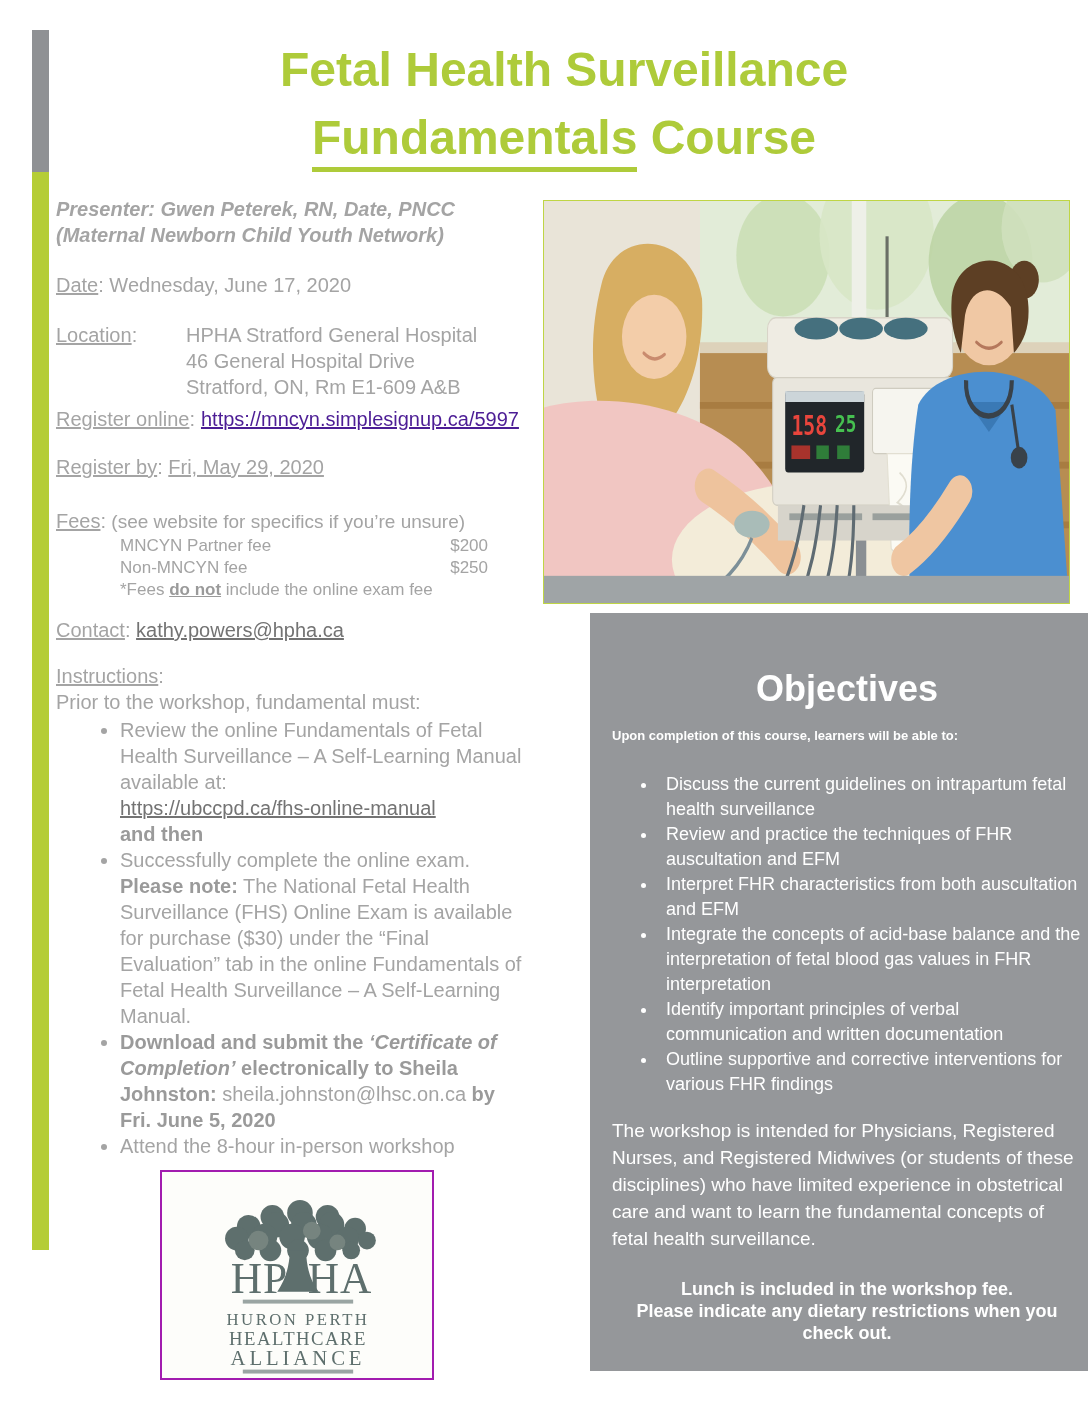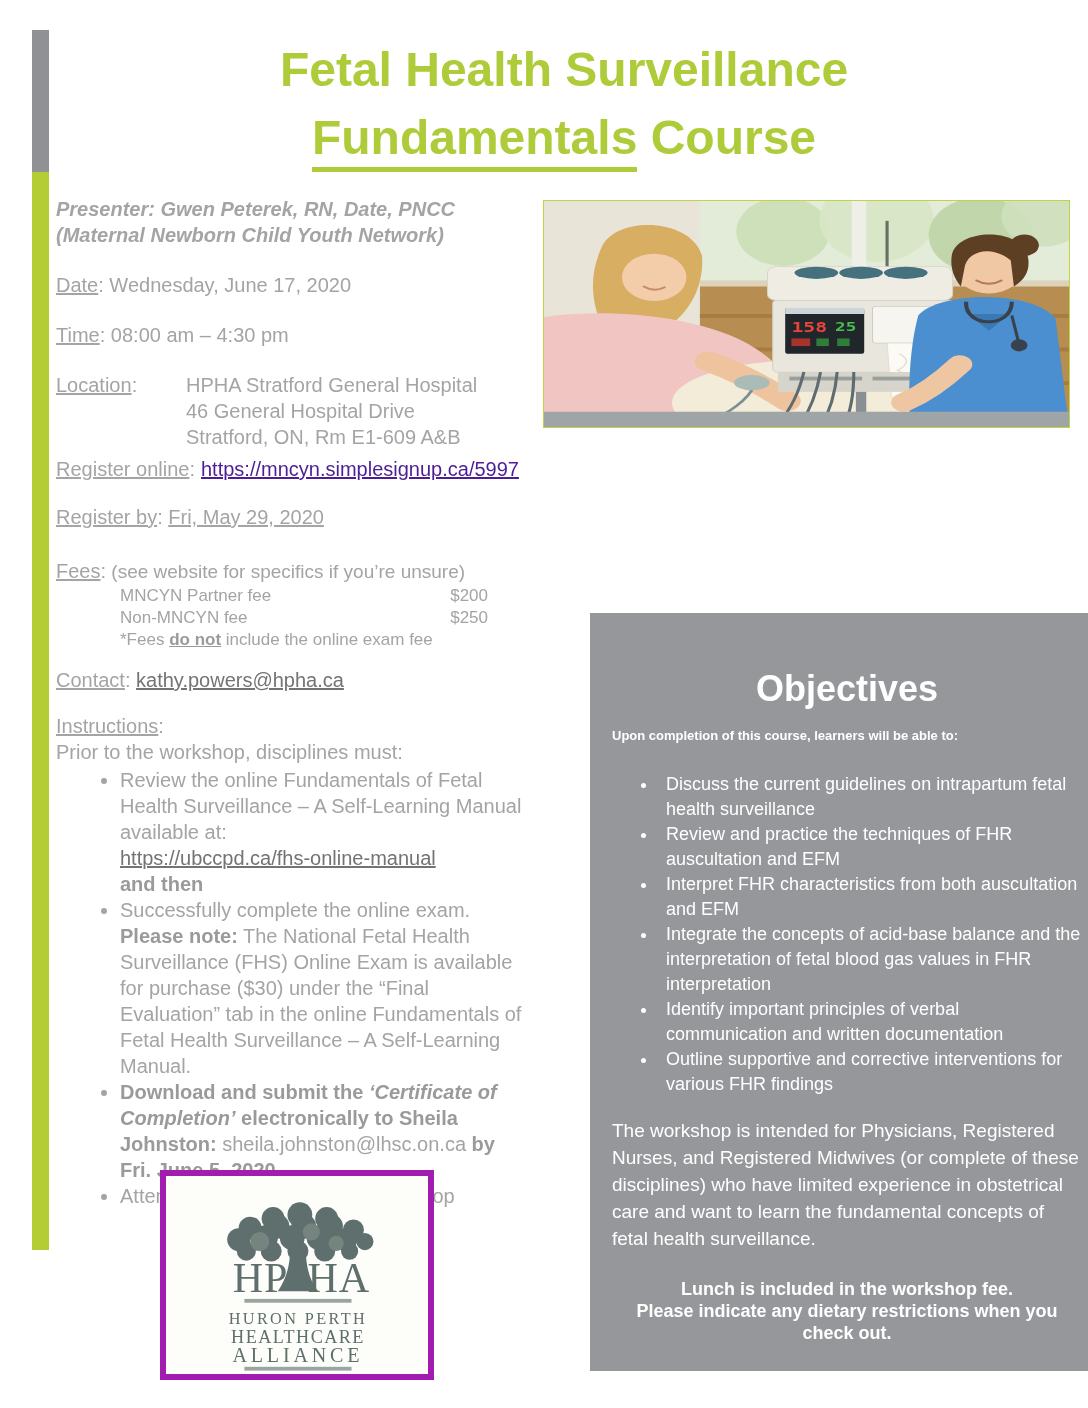--- a/index.html
+++ b/index.html
@@ -35,37 +35,37 @@
   .fees-rows{margin-left:64px;width:368px;font-size:17px;line-height:22px;}
   .fee-row{display:flex;justify-content:space-between;}
   .fee-note{font-size:17px;line-height:22px;}
   .fees-note-small{font-size:19px;}
   .instr-list{margin:2px 0 0;padding-left:64px;list-style:disc;}
   .instr-list li{margin:0;}
   .blk{display:block;}
   b.dark, .instr-list b{color:#9a9a9a;}
 
   
-  .photo{position:absolute;left:543px;top:200px;width:527px;height:228px;background:#bfd545;padding:1px;}
+  .photo{position:absolute;left:543px;top:200px;width:527px;height:404px;background:#bfd545;padding:1px;}
   .photo svg{display:block;width:100%;height:100%;}
 
   
   .objectives{
     position:absolute;left:542px;top:613px;width:516px;height:758px;background:#95979a;
     color:#ffffff;font-size:19px;line-height:25px;padding:56px 24px 0 22px;margin-left:48px;
   }
   .objectives h2{margin:0 0 14px;font-size:36px;line-height:40px;text-align:center;font-weight:bold;color:#ffffff;}
   .obj-intro{margin:0 0 24px;font-weight:bold;font-size:13px;}
   .obj-list{margin:0;padding-left:46px;list-style:disc;font-size:18px;line-height:25px;}
   .obj-list li{margin:0;padding-left:8px;}
   .audience{margin:20px 0 0;line-height:27px;}
   .lunch{margin:26px 0 0;text-align:center;font-weight:bold;font-size:18px;line-height:22px;}
 
   
-  .logo-box{position:absolute;left:160px;top:1170px;width:274px;height:210px;border:6px solid #a21caf;background:#fdfdfa;}
+  .logo-box{position:absolute;left:160px;top:1170px;width:274px;height:210px;border:2px solid #a21caf;background:#fdfdfa;}
   .logo-box svg{display:block;width:100%;height:100%;}
 </style>
 </head>
 <body>
 
 <div class="page">
 
   <div class="bar-gray"></div>
   <div class="bar-green"></div>
 
@@ -78,23 +78,20 @@
 
     <p class="presenter">
       <span>Presenter: Gwen Peterek, RN, Date, PNCC</span><br>
       <span>(Maternal Newborn Child Youth Network)</span>
     </p>
 
     <p class="row">
       <span class="u">Date</span><span>:</span><span> Wednesday, June 17, 2020</span>
     </p>
 
-    <p class="row">
-      <span class="u">Time</span><span>:</span><span> 08:00 am – 4:30 pm</span>
-    </p>
 
     <div class="loc-flex">
       <span class="loc-label"><span class="u">Location</span><span>:</span></span>
       <span>
         <span class="blk">HPHA Stratford General Hospital</span>
         <span class="blk">46 General Hospital Drive</span>
         <span class="blk">Stratford, ON, Rm E1-609 A&amp;B</span>
       </span>
     </div>
 
@@ -124,21 +121,21 @@
       </div>
     </div>
 
     <p class="mb20">
       <span class="u">Contact</span><span>:</span>
       <a class="link-blue" href="#">kathy.powers@hpha.ca</a>
     </p>
 
     <div>
       <p><span class="u">Instructions</span><span>:</span></p>
-      <p>Prior to the workshop, disciplines must:</p>
+      <p>Prior to the workshop, fundamental must:</p>
       <ul class="instr-list">
         <li>
           <span>Review the online Fundamentals of Fetal Health Surveillance – A Self-Learning Manual available at:</span>
           <a class="link-blue blk" href="#">https://ubccpd.ca/fhs-online-manual</a>
           <b>and then</b>
         </li>
         <li>
           <span>Successfully complete the online exam. </span><b>Please note:</b><span> The National Fetal Health Surveillance (FHS) Online Exam is available for purchase ($30) under the “Final Evaluation” tab in the online Fundamentals of Fetal Health Surveillance – A Self-Learning Manual.</span>
         </li>
         <li>
@@ -234,21 +231,21 @@
     <h2>Objectives</h2>
     <p class="obj-intro">Upon completion of this course, learners will be able to:</p>
     <ul class="obj-list">
       <li>Discuss the current guidelines on intrapartum fetal health surveillance</li>
       <li>Review and practice the techniques of FHR auscultation and EFM</li>
       <li>Interpret FHR characteristics from both auscultation and EFM</li>
       <li>Integrate the concepts of acid-base balance and the interpretation of fetal blood gas values in FHR interpretation</li>
       <li>Identify important principles of verbal communication and written documentation</li>
       <li>Outline supportive and corrective interventions for various FHR findings</li>
     </ul>
-    <p class="audience">The workshop is intended for Physicians, Registered Nurses, and Registered Midwives (or complete of these disciplines) who have limited experience in obstetrical care and want to learn the fundamental concepts of fetal health surveillance.</p>
+    <p class="audience">The workshop is intended for Physicians, Registered Nurses, and Registered Midwives (or students of these disciplines) who have limited experience in obstetrical care and want to learn the fundamental concepts of fetal health surveillance.</p>
     <p class="lunch">
       <span>Lunch is included in the workshop fee.</span><br>
       <span>Please indicate any dietary restrictions when you check out.</span>
     </p>
   </div>
 
   <div class="logo-box">
     <svg viewBox="0 0 274 206">
       <g fill="#5e6f6d">
         <circle cx="112" cy="44" r="12"></circle>

